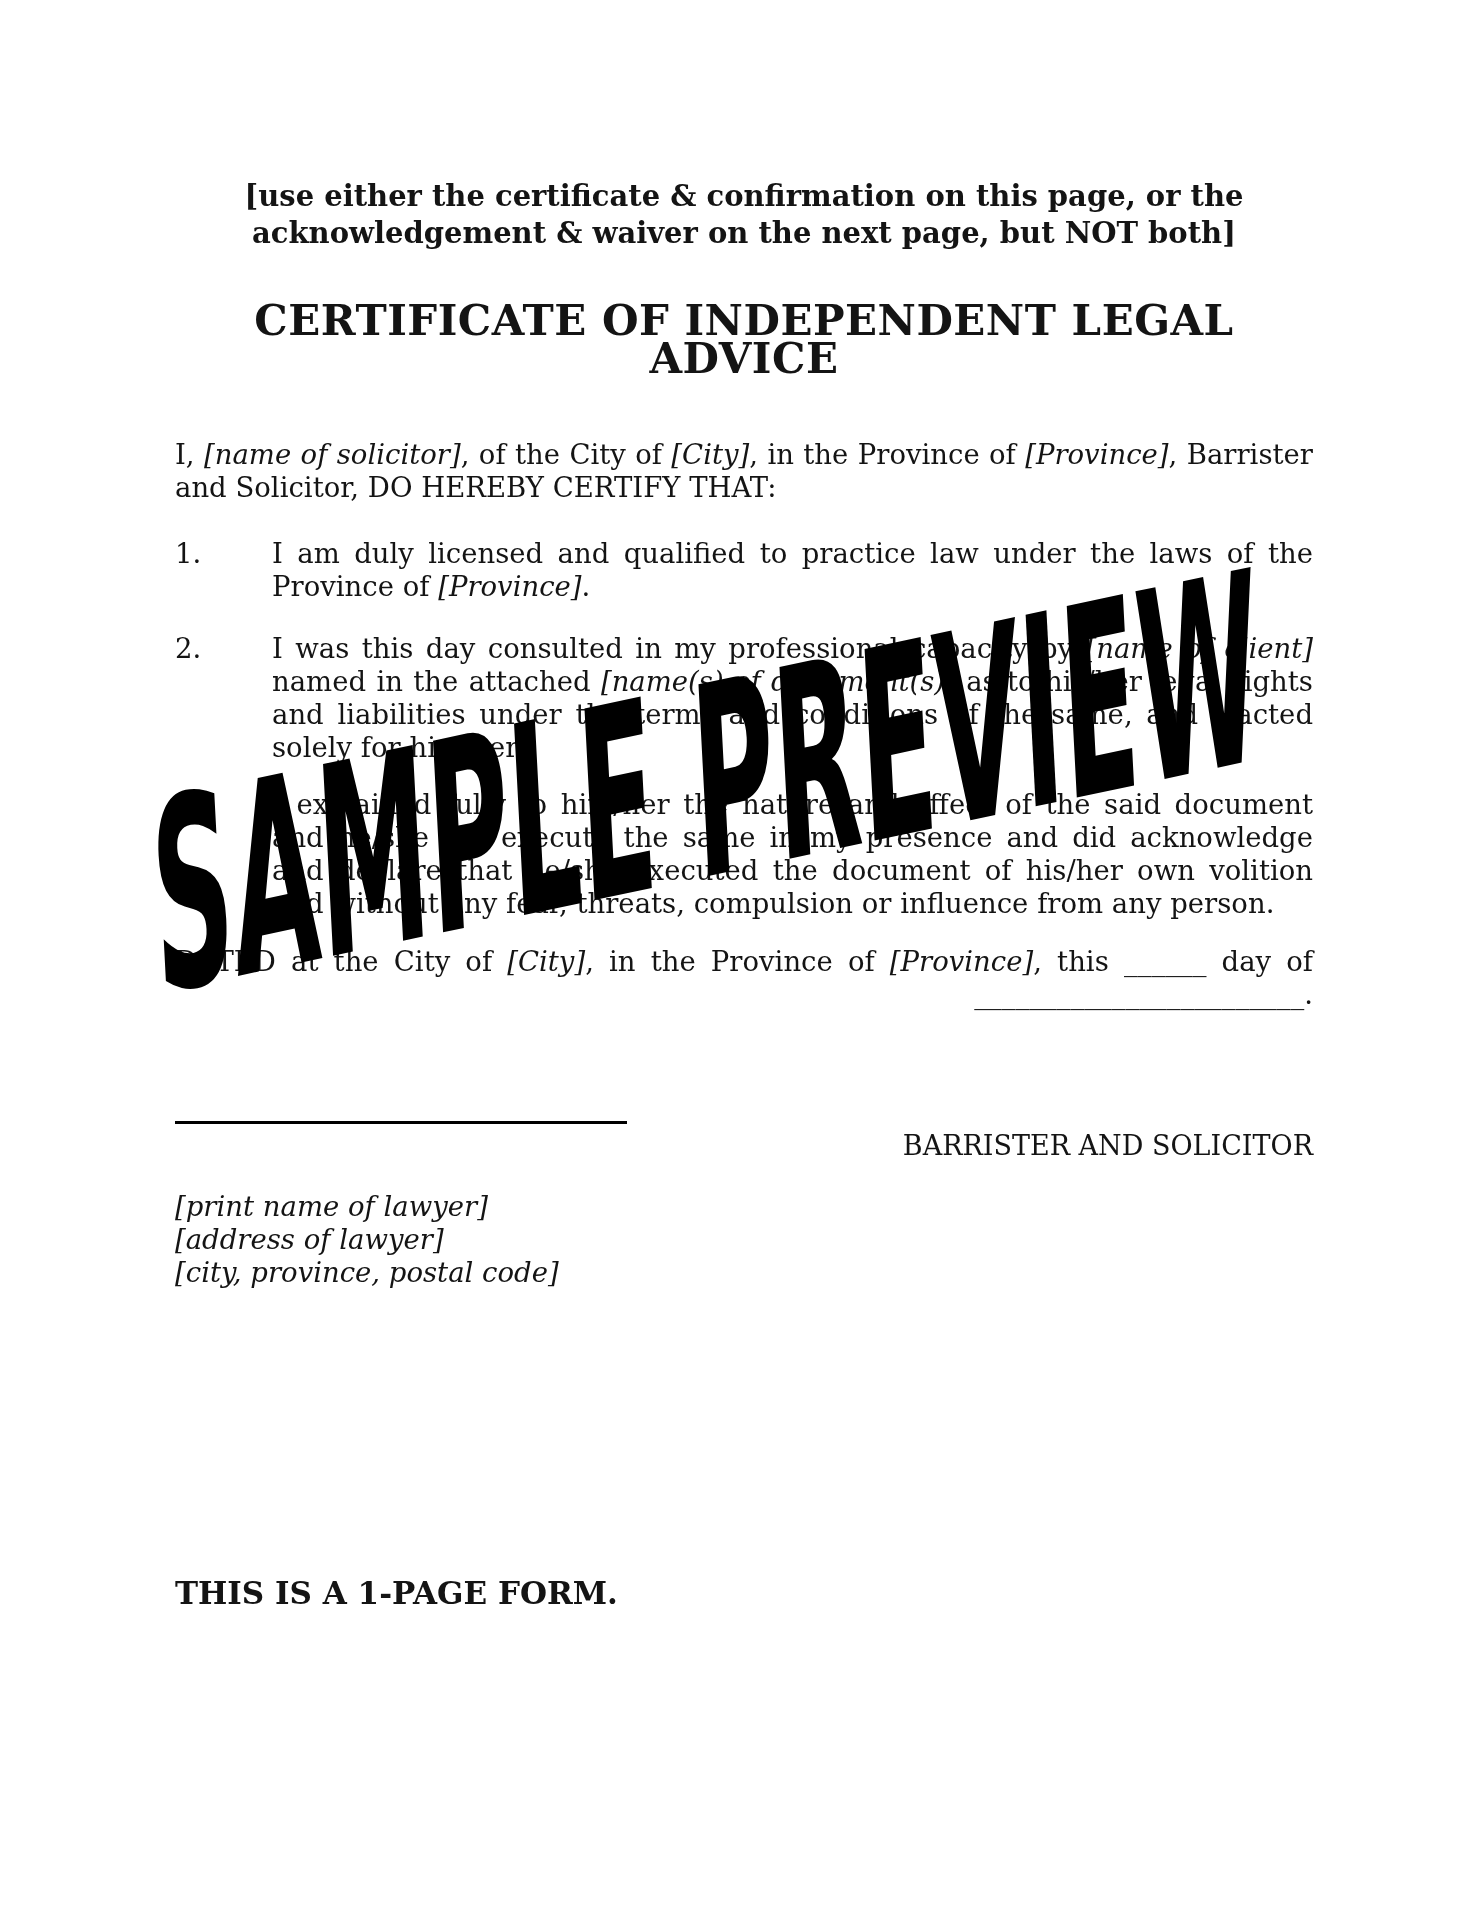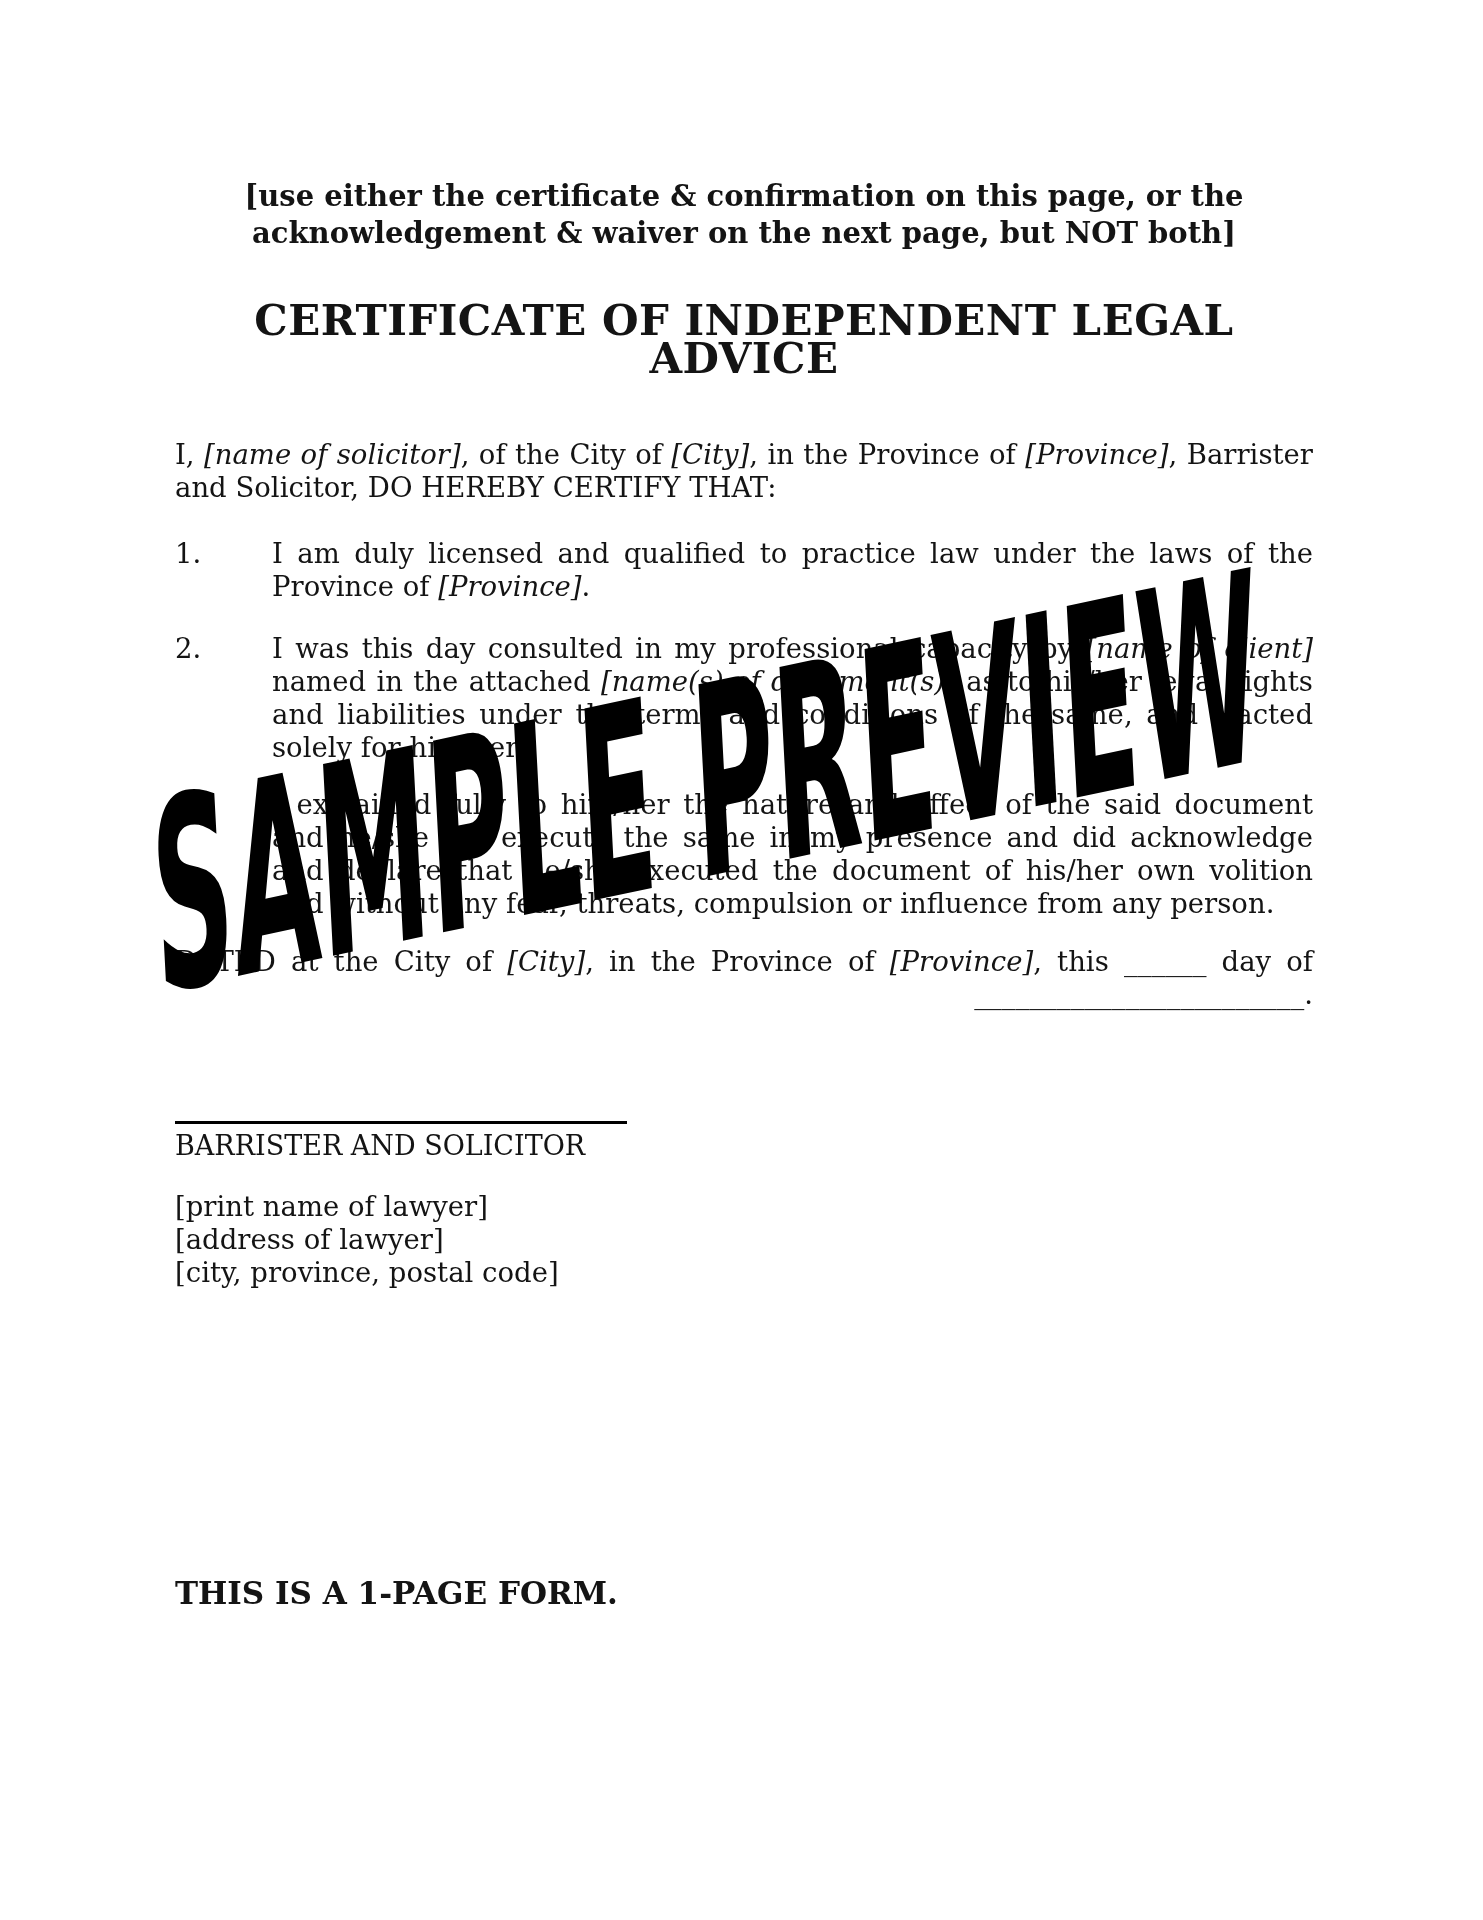--- a/index.html
+++ b/index.html
@@ -46,31 +46,31 @@
   .li-1 { margin-top: 33px; }
   .li-2 { margin-top: 29px; }
   .li-3 { margin-top: 24px; }
   .num { width: 97px; flex: none; }
   .itxt { flex: 1; text-align: justify; }
 
   .dated { margin: 25px 0 0 0; }
   .dated-l1 { text-align: justify; text-align-last: justify; }
   .dated-l2 { text-align: right; }
 
-  .sig-block { margin-top: 110px; }
+  .sig-block { margin-top: 110px; text-align: right; }
   .sig-rule {
     width: 452px;
     height: 0;
     border-bottom: 3px solid #000;
     margin-bottom: 5px;
   }
   .sig-label { font-size: 27px; }
 
   .lawyer { margin-top: 28px; }
-  .lawyer div { line-height: 33px; }
+  .lawyer div { font-style: italic; line-height: 33px; }
 
   .form-note {
     margin: 288px 0 0 0;
     font-weight: bold;
     font-size: 31px;
   }
 
   .watermark {
     position: absolute;
     left: 160px;

